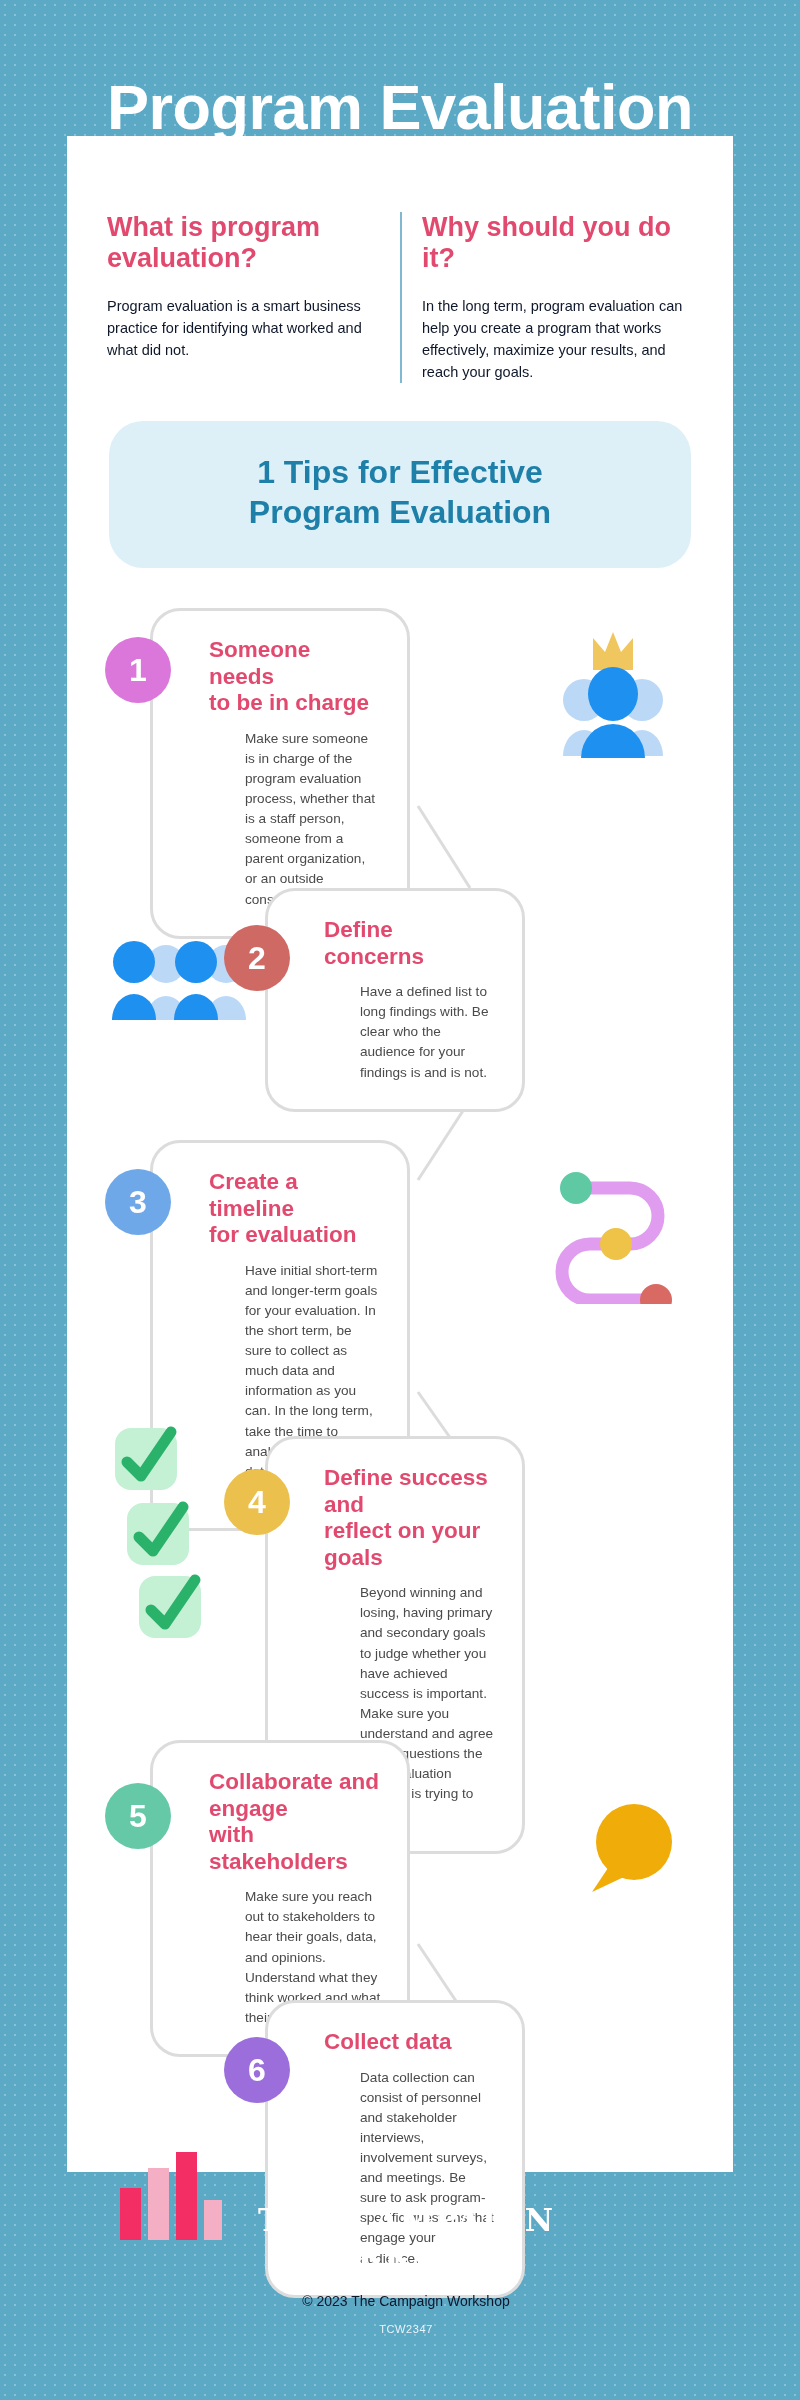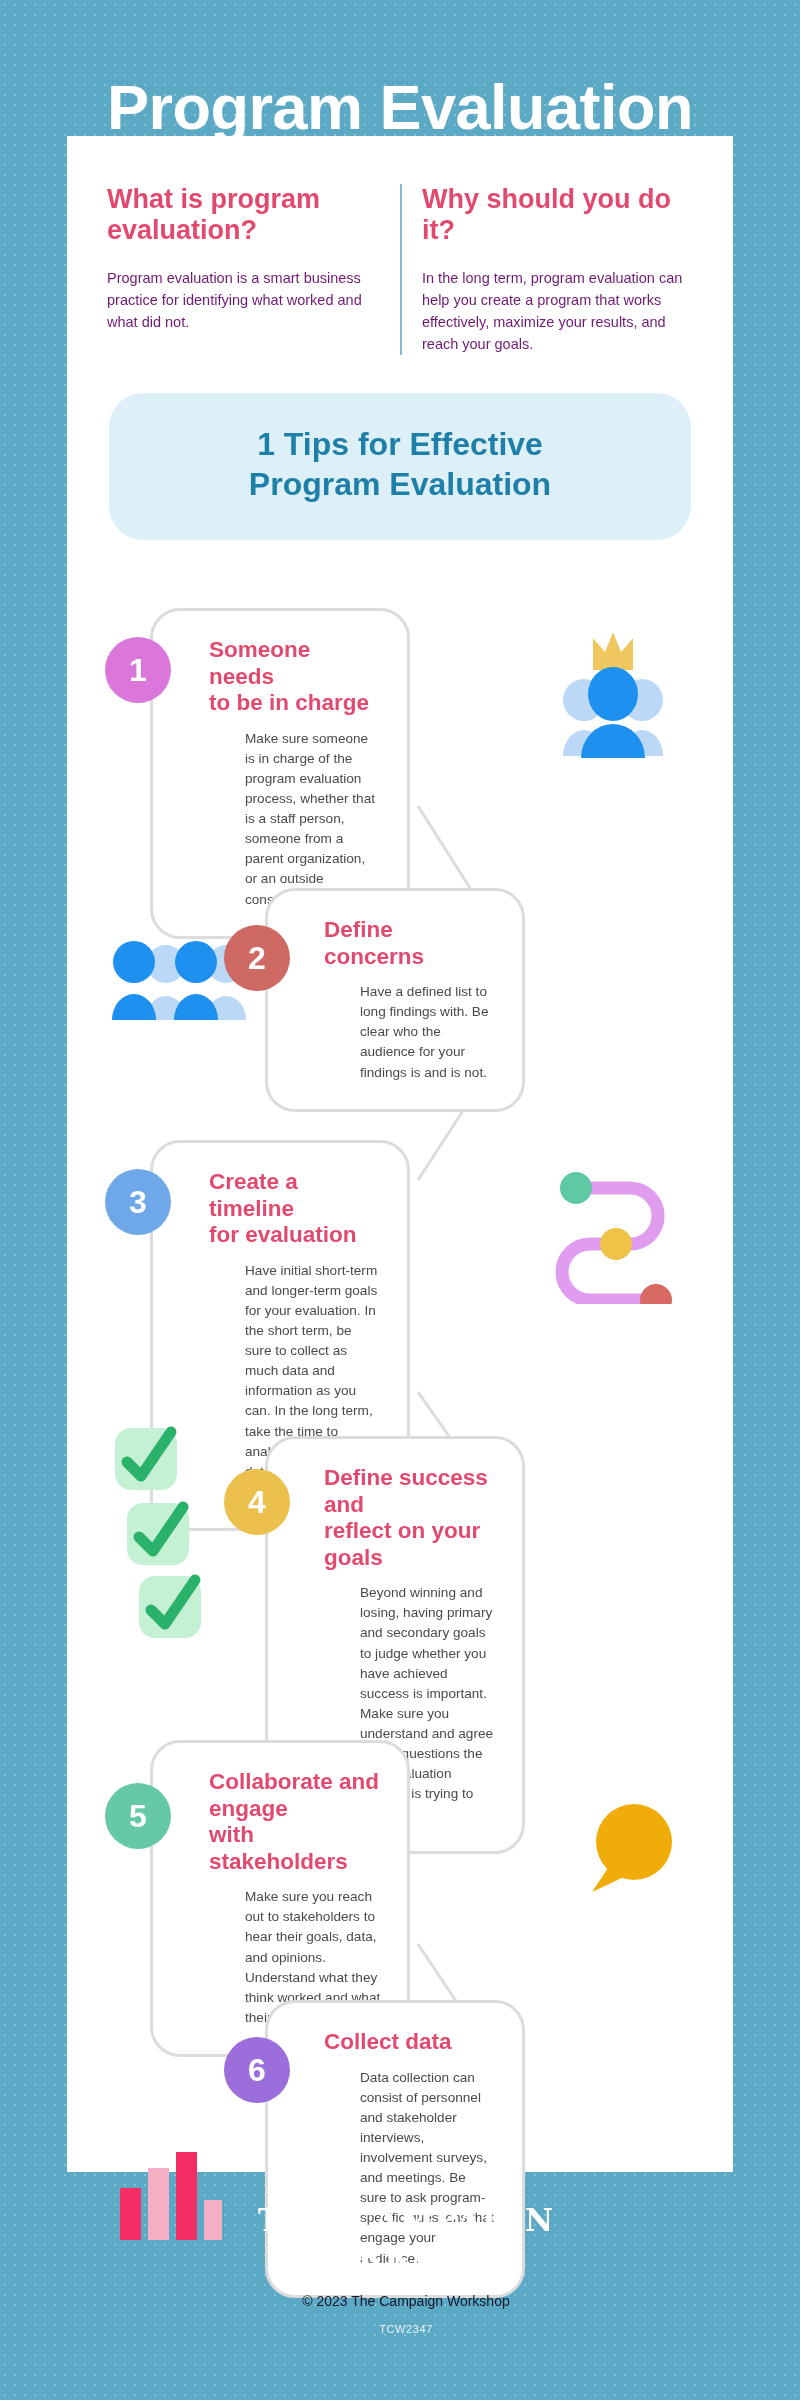--- a/index.html
+++ b/index.html
@@ -61,21 +61,21 @@
     border-left: 2px solid #7FB8D0;
   }
   .intro-heading {
     color: #E14A6E;
     font-size: 27px;
     font-weight: bold;
     line-height: 1.13;
     margin-bottom: 22px;
   }
   .intro-body {
-    color: #701a75;
+    color: #0f172a;
     font-size: 14.5px;
     line-height: 1.52;
   }
 
   
   .banner-wrap { padding: 38px 42px 0 42px; }
   .banner {
     background: #DDF0F7;
     border-radius: 34px;
     padding: 32px 20px 36px 20px;
@@ -176,21 +176,21 @@
 </style>
 </head>
 <body>
 
 <div class="panel"></div>
 
 <div class="header">
   <div class="header-title">Program Evaluation</div>
 </div>
 
-<div style="position:absolute; left:67px; top:124px; width:666px;">
+<div style="position:absolute; left:67px; top:152px; width:666px;">
 
   <div class="intro">
     <div class="intro-col">
       <div class="intro-heading">What is program evaluation?</div>
       <div class="intro-body">Program evaluation is a smart business practice for identifying what worked and what did not.</div>
     </div>
     <div class="intro-col right">
       <div class="intro-heading">Why should you do it?</div>
       <div class="intro-body">In the long term, program evaluation can help you create a program that works effectively, maximize your results, and reach your goals.</div>
     </div>

